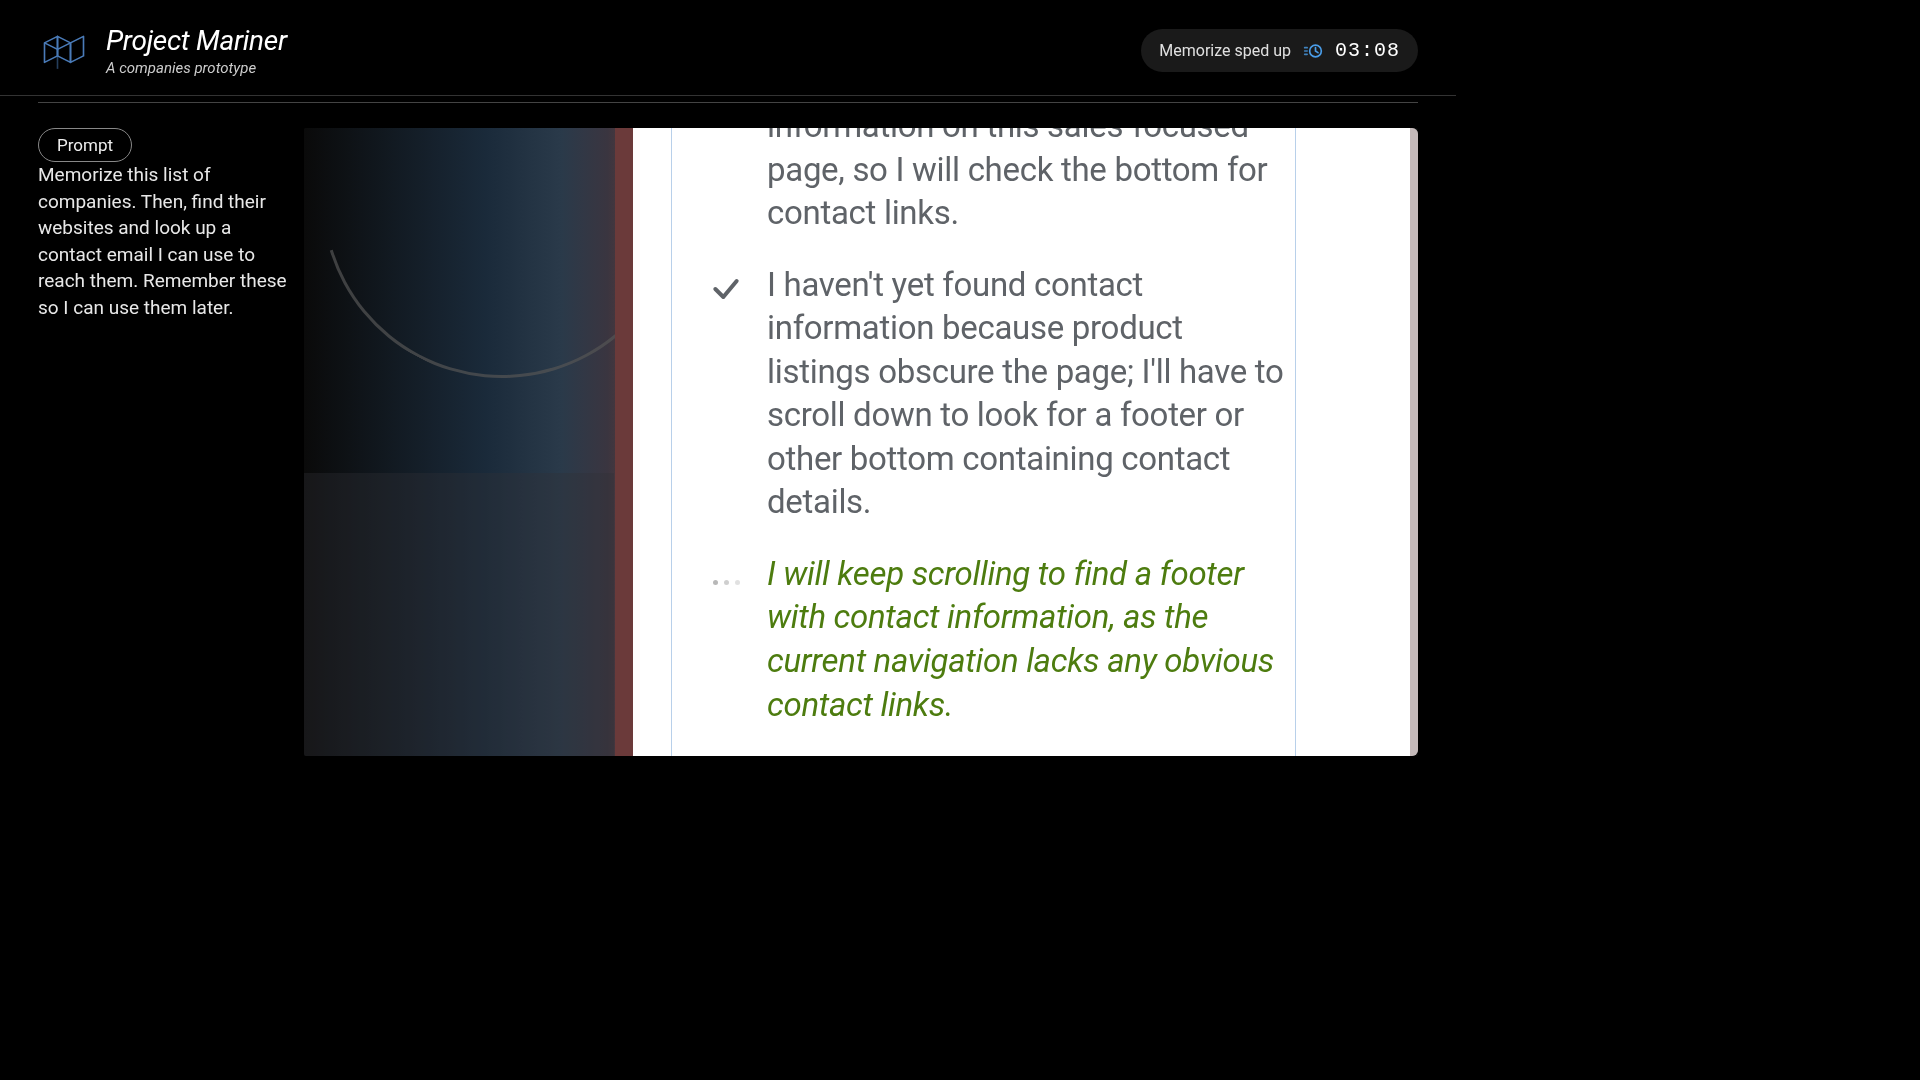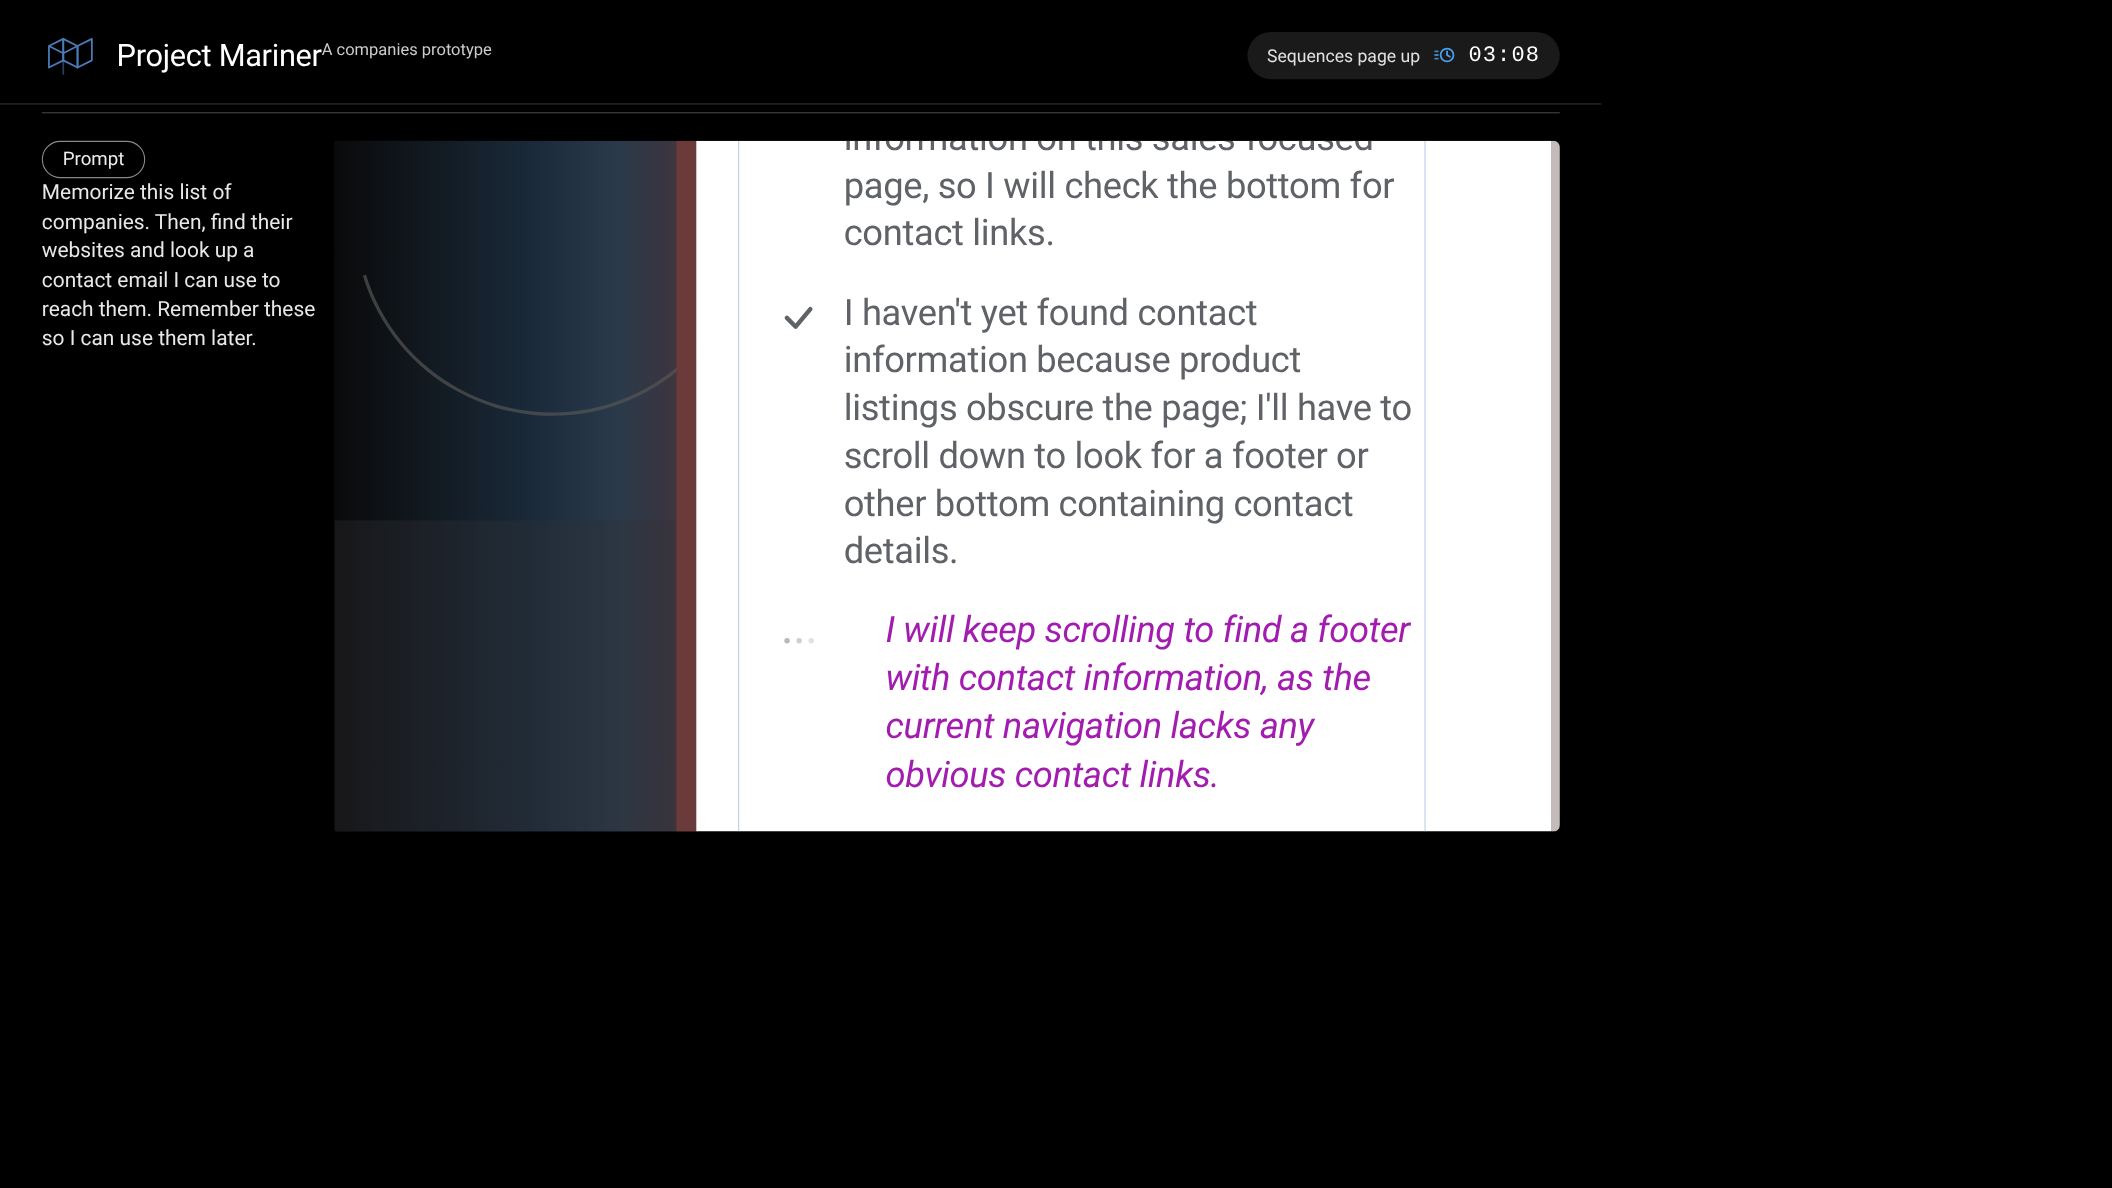--- a/index.html
+++ b/index.html
@@ -42,21 +42,22 @@
       display: flex;
       align-items: center;
       gap: 16px;
     }
     .logo {
       width: 52px;
       height: 52px;
     }
     .brand-text {
       display: flex;
-      flex-direction: row;
+      flex-direction: column;
+      font-style: italic;
     }
     .brand-title {
       font-size: 28px;
       font-weight: 400;
       color: #fff;
       letter-spacing: -0.3px;
     }
     .brand-subtitle {
       font-size: 15px;
       color: #ccc;
@@ -215,22 +216,21 @@
     }
     .step-text {
       font-size: 33px;
       line-height: 1.32;
       color: #5f6368;
       font-weight: 400;
       letter-spacing: -0.3px;
     }
     .step-text.italic {
       font-style: italic;
-      color: #a21caf;
-      margin-left: 38px;
+      color: #4d7c0f;
     }
     .dots {
       display: flex;
       gap: 6px;
       padding-top: 18px;
     }
     .dot {
       width: 5px;
       height: 5px;
       background: #888;
@@ -256,21 +256,21 @@
             <path d="M24 30 L24 54" opacity="0.5"></path>
           </g>
         </svg>
       </div>
       <div class="brand-text">
         <div class="brand-title">Project Mariner</div>
         <div class="brand-subtitle">A companies prototype</div>
       </div>
     </div>
     <div class="badge-group">
-      <span class="badge-label">Sequences page up</span>
+      <span class="badge-label">Memorize sped up</span>
       <span class="clock-icon">
         <svg viewBox="0 0 24 24" width="20" height="20">
           <g stroke="#4a9de8" stroke-width="2" fill="none" stroke-linecap="round">
             <path d="M2 8 L5 8 M2 12 L5 12 M2 16 L5 16" opacity="0.8"></path>
             <circle cx="15" cy="12" r="7"></circle>
             <path d="M15 8 L15 12 L18 14"></path>
           </g>
         </svg>
       </span>
       <span class="time">03:08</span>

